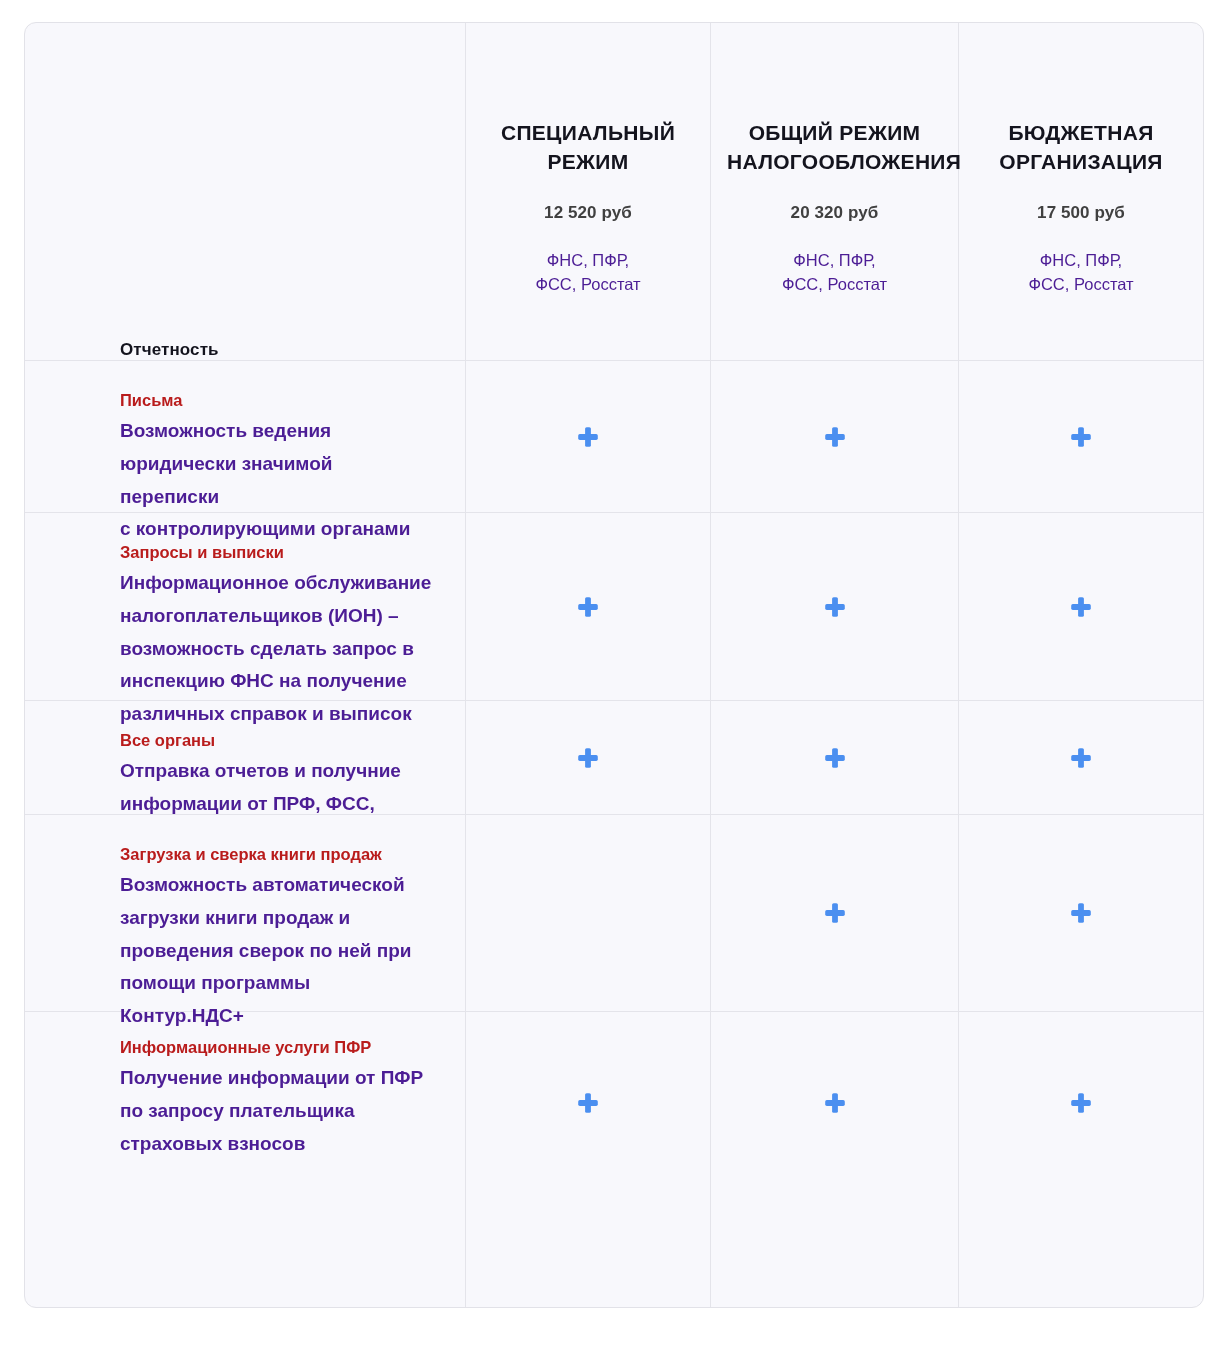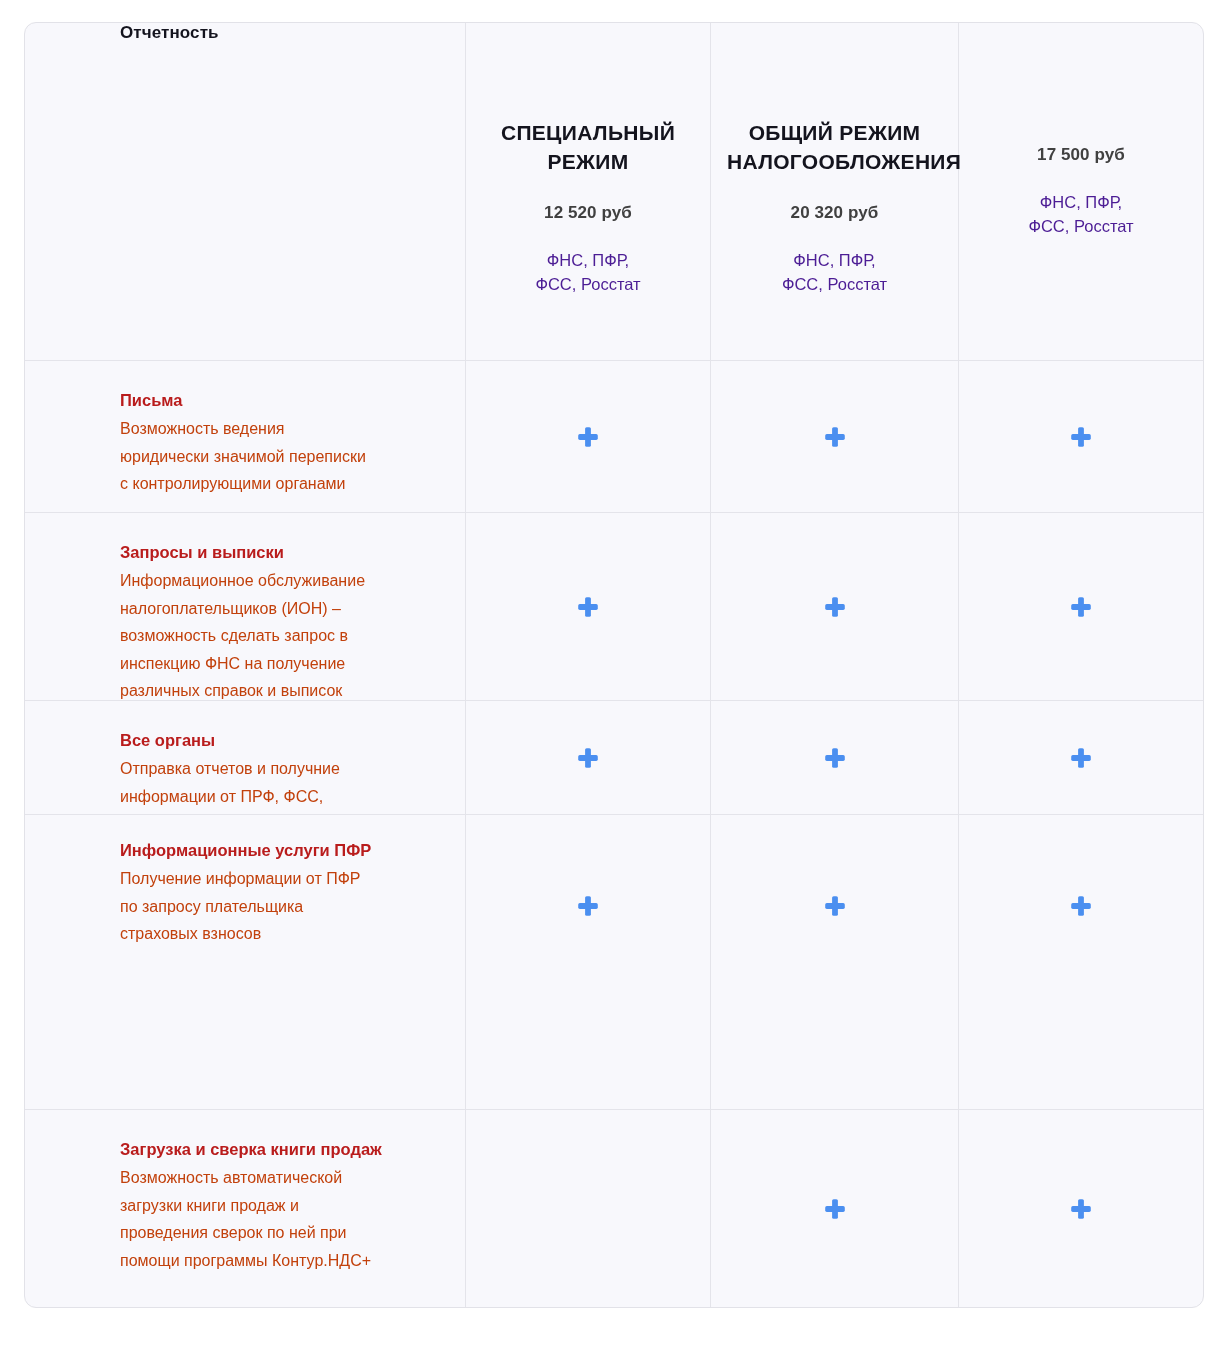--- a/index.html
+++ b/index.html
@@ -52,21 +52,21 @@
   .c-feature { width: 441px; flex: 0 0 441px; box-sizing: border-box; border-right: 1px solid #E4E4EA; }
   .c-plan    { width: 245px; flex: 0 0 245px; box-sizing: border-box; border-right: 1px solid #E4E4EA; }
   .c-plan.mid{ width: 248px; flex: 0 0 248px; }
   .c-plan.last { width: 244px; flex: 0 0 244px; border-right: none; }
 
   
   .row-header { height: 338px; }
 
   .row-header .c-feature {
     display: flex;
-    align-items: flex-start;
+    align-items: flex-end;
     padding-left: 95px;
     box-sizing: border-box;
   }
   .header-feature-label {
     font-size: 17px;
     font-weight: 700;
     color: #14141E;
     letter-spacing: 0.1px;
   }
 
@@ -105,23 +105,23 @@
     box-sizing: border-box;
   }
   .feat-title {
     font-size: 16.5px;
     font-weight: 700;
     color: #b91c1c;
     line-height: 1.42;
     margin-bottom: 3px;
   }
   .feat-desc {
-    font-size: 16px;
-    font-weight: 400;
-    color: #c2410c;
+    font-size: 19px;
+    font-weight: 700;
+    color: #4c1d95;
     line-height: 1.72;
     white-space: pre-line;
   }
 
   .mark-cell {
     display: flex;
     justify-content: center;
     box-sizing: border-box;
   }
   .mark-cell.center-v { align-items: center; }
@@ -166,20 +166,22 @@
           <div class="plan-title">ОБЩИЙ РЕЖИМ
 НАЛОГООБЛОЖЕНИЯ</div>
           <div class="plan-price">20 320 руб</div>
           <div class="plan-agencies">ФНС, ПФР,
 ФСС, Росстат</div>
         </div>
       </div>
 
       <div class="c-plan last">
         <div class="plan-head">
+          <div class="plan-title">БЮДЖЕТНАЯ
+ОРГАНИЗАЦИЯ</div>
           <div class="plan-price">17 500 руб</div>
           <div class="plan-agencies">ФНС, ПФР,
 ФСС, Росстат</div>
         </div>
       </div>
     </div>
 
     <div class="t-row row-1">
       <div class="c-feature feat-cell">
         <div class="feat-title">Письма</div>
@@ -255,48 +257,20 @@
         </svg>
       </div>
       <div class="c-plan last mark-cell center-v">
         <svg class="plus-icon" width="22" height="22" viewBox="0 0 22 22" aria-hidden="true">
           <rect x="8.1" y="1.2" width="5.8" height="19.6" rx="1.6" fill="#4B8FF0"></rect>
           <rect x="1.2" y="8.1" width="19.6" height="5.8" rx="1.6" fill="#4B8FF0"></rect>
         </svg>
       </div>
     </div>
 
-    <div class="t-row row-5">
-      <div class="c-feature feat-cell">
-        <div class="feat-title">Информационные услуги
-ПФР</div>
-        <div class="feat-desc">Получение информации от ПФР
-по запросу плательщика
-страховых взносов</div>
-      </div>
-      <div class="c-plan mark-cell top-v">
-        <svg class="plus-icon" width="22" height="22" viewBox="0 0 22 22" aria-hidden="true">
-          <rect x="8.1" y="1.2" width="5.8" height="19.6" rx="1.6" fill="#4B8FF0"></rect>
-          <rect x="1.2" y="8.1" width="19.6" height="5.8" rx="1.6" fill="#4B8FF0"></rect>
-        </svg>
-      </div>
-      <div class="c-plan mid mark-cell top-v">
-        <svg class="plus-icon" width="22" height="22" viewBox="0 0 22 22" aria-hidden="true">
-          <rect x="8.1" y="1.2" width="5.8" height="19.6" rx="1.6" fill="#4B8FF0"></rect>
-          <rect x="1.2" y="8.1" width="19.6" height="5.8" rx="1.6" fill="#4B8FF0"></rect>
-        </svg>
-      </div>
-      <div class="c-plan last mark-cell top-v">
-        <svg class="plus-icon" width="22" height="22" viewBox="0 0 22 22" aria-hidden="true">
-          <rect x="8.1" y="1.2" width="5.8" height="19.6" rx="1.6" fill="#4B8FF0"></rect>
-          <rect x="1.2" y="8.1" width="19.6" height="5.8" rx="1.6" fill="#4B8FF0"></rect>
-        </svg>
-      </div>
-    </div>
-
     <div class="t-row row-4">
       <div class="c-feature feat-cell">
         <div class="feat-title">Загрузка и сверка книги
 продаж</div>
         <div class="feat-desc">Возможность автоматической
 загрузки книги продаж и
 проведения сверок по ней при
 помощи программы Контур.НДС+</div>
       </div>
       <div class="c-plan mark-cell center-v"></div>
@@ -307,14 +281,42 @@
         </svg>
       </div>
       <div class="c-plan last mark-cell center-v">
         <svg class="plus-icon" width="22" height="22" viewBox="0 0 22 22" aria-hidden="true">
           <rect x="8.1" y="1.2" width="5.8" height="19.6" rx="1.6" fill="#4B8FF0"></rect>
           <rect x="1.2" y="8.1" width="19.6" height="5.8" rx="1.6" fill="#4B8FF0"></rect>
         </svg>
       </div>
     </div>
 
+    <div class="t-row row-5">
+      <div class="c-feature feat-cell">
+        <div class="feat-title">Информационные услуги
+ПФР</div>
+        <div class="feat-desc">Получение информации от ПФР
+по запросу плательщика
+страховых взносов</div>
+      </div>
+      <div class="c-plan mark-cell top-v">
+        <svg class="plus-icon" width="22" height="22" viewBox="0 0 22 22" aria-hidden="true">
+          <rect x="8.1" y="1.2" width="5.8" height="19.6" rx="1.6" fill="#4B8FF0"></rect>
+          <rect x="1.2" y="8.1" width="19.6" height="5.8" rx="1.6" fill="#4B8FF0"></rect>
+        </svg>
+      </div>
+      <div class="c-plan mid mark-cell top-v">
+        <svg class="plus-icon" width="22" height="22" viewBox="0 0 22 22" aria-hidden="true">
+          <rect x="8.1" y="1.2" width="5.8" height="19.6" rx="1.6" fill="#4B8FF0"></rect>
+          <rect x="1.2" y="8.1" width="19.6" height="5.8" rx="1.6" fill="#4B8FF0"></rect>
+        </svg>
+      </div>
+      <div class="c-plan last mark-cell top-v">
+        <svg class="plus-icon" width="22" height="22" viewBox="0 0 22 22" aria-hidden="true">
+          <rect x="8.1" y="1.2" width="5.8" height="19.6" rx="1.6" fill="#4B8FF0"></rect>
+          <rect x="1.2" y="8.1" width="19.6" height="5.8" rx="1.6" fill="#4B8FF0"></rect>
+        </svg>
+      </div>
+    </div>
+
   </div>
 </div>
 
 </body></html>

